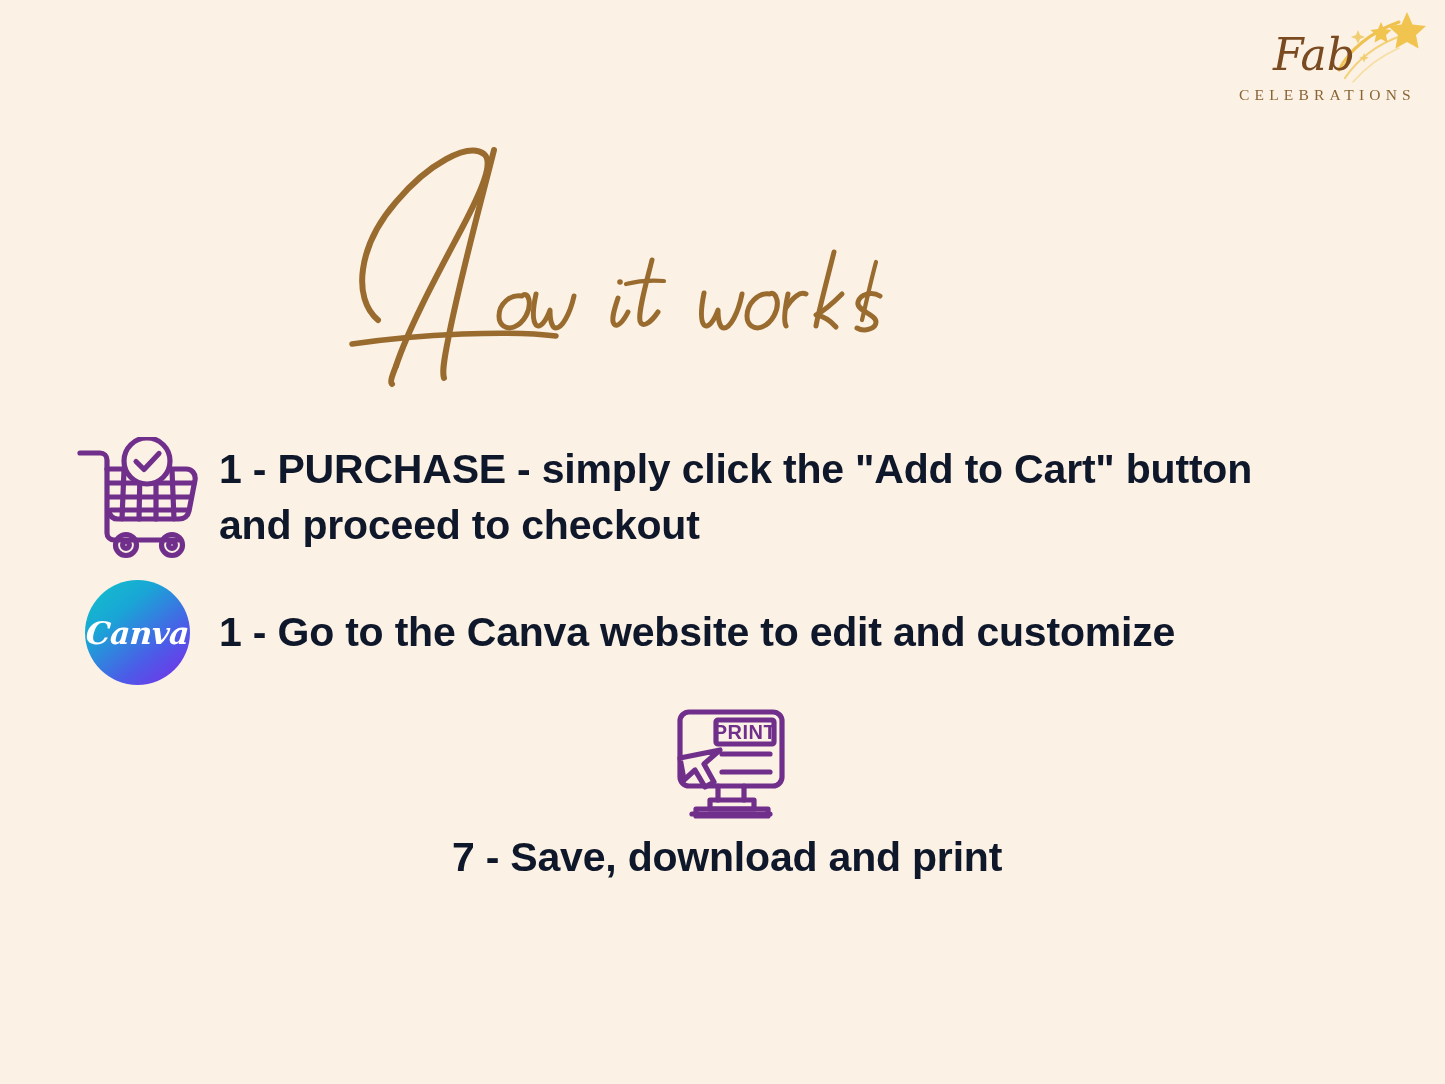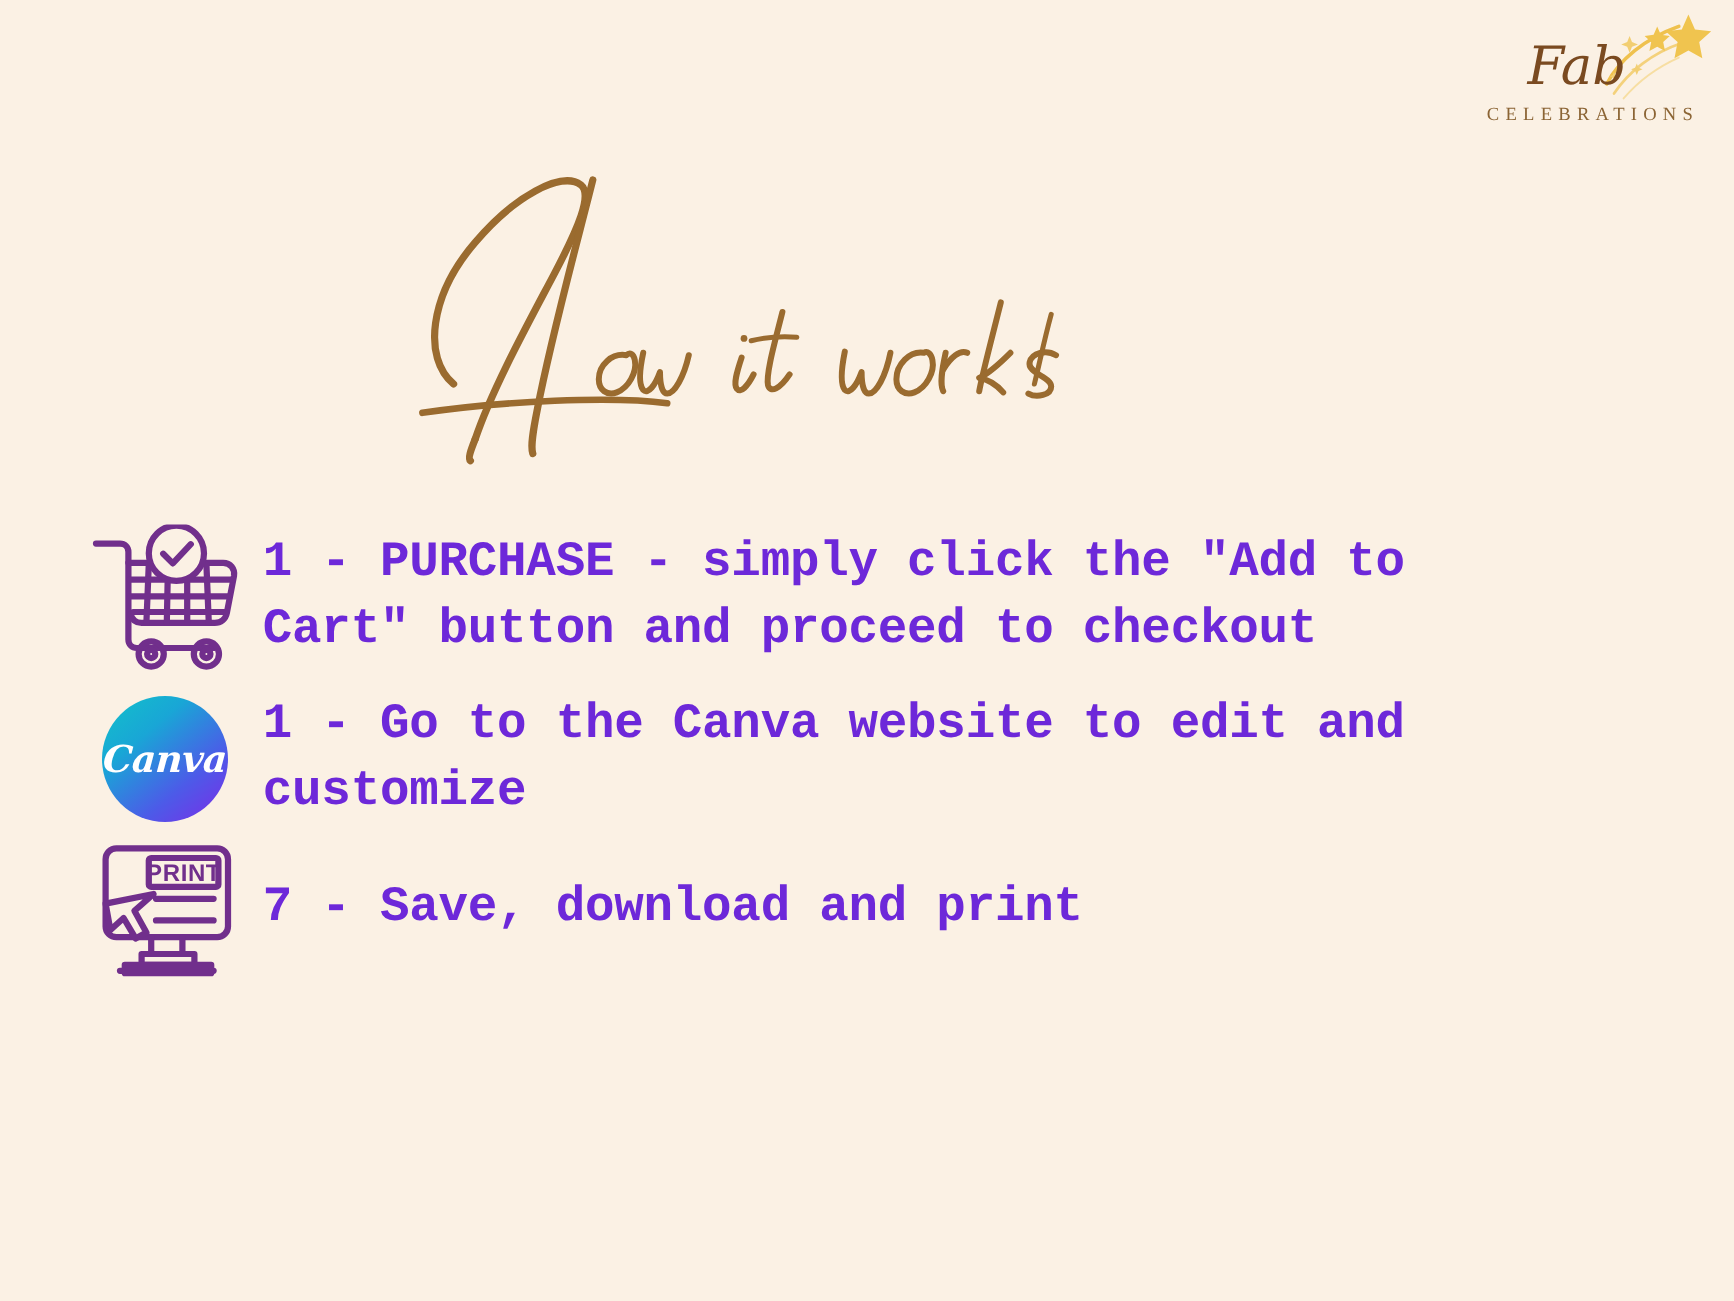--- a/index.html
+++ b/index.html
@@ -53,35 +53,35 @@
     flex: 0 0 135px;
     width: 135px;
     height: 125px;
     display: flex;
     align-items: center;
     justify-content: center;
   }
   .step-icon svg { display: block; }
   .step-text {
     flex: 1 1 auto;
-    color: #6d28d9;
-    font-family: Liberation Mono, monospace;
+    color: #0f172a;
+    font-family: Liberation Sans, sans-serif;
     font-weight: bold;
     font-size: 41px;
     line-height: 1.35;
     letter-spacing: -0.2px;
     padding-left: 14px;
     padding-right: 20px;
   }
 
   
   .step-1 { height: 145px; }
   .step-2 { height: 125px; }
   .step-3 { height: 125px; }
-  .step-4 { height: 125px; }
+  .step-4 { height: 125px; flex-direction: column; }
 
   .step-1 .step-text { max-width: 1070px; }
 
   
   .canva-circle {
     width: 105px;
     height: 105px;
     border-radius: 50%;
     background: linear-gradient(140deg, #12C2C9 0%, #19A6D6 32%, #4C5BE8 68%, #7D2AE8 100%);
     display: flex;

